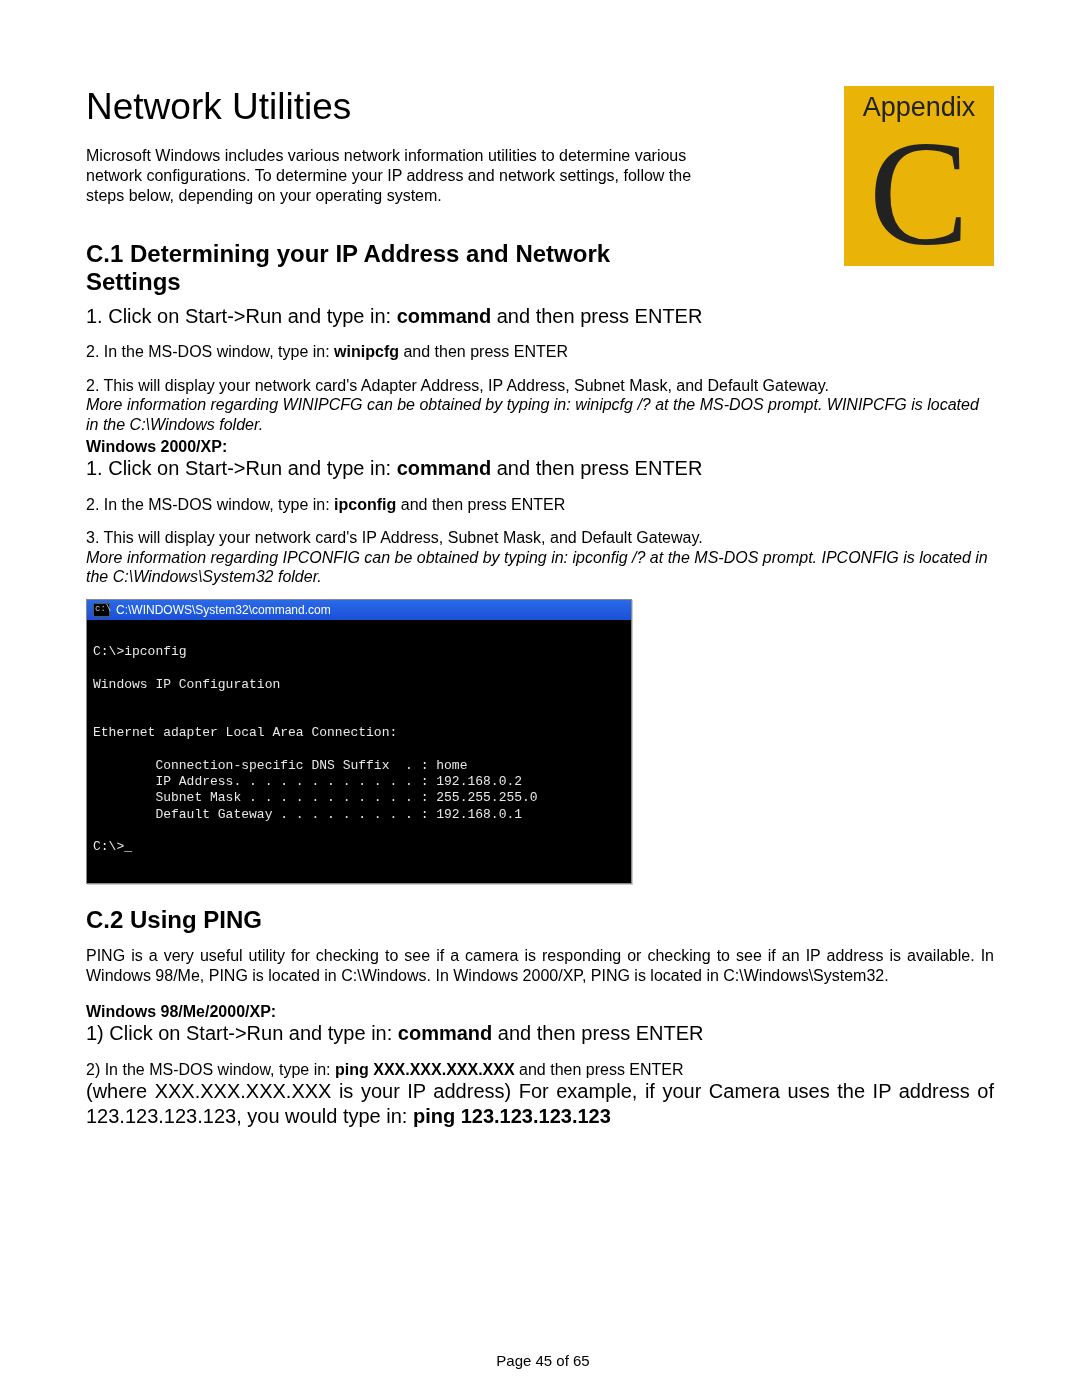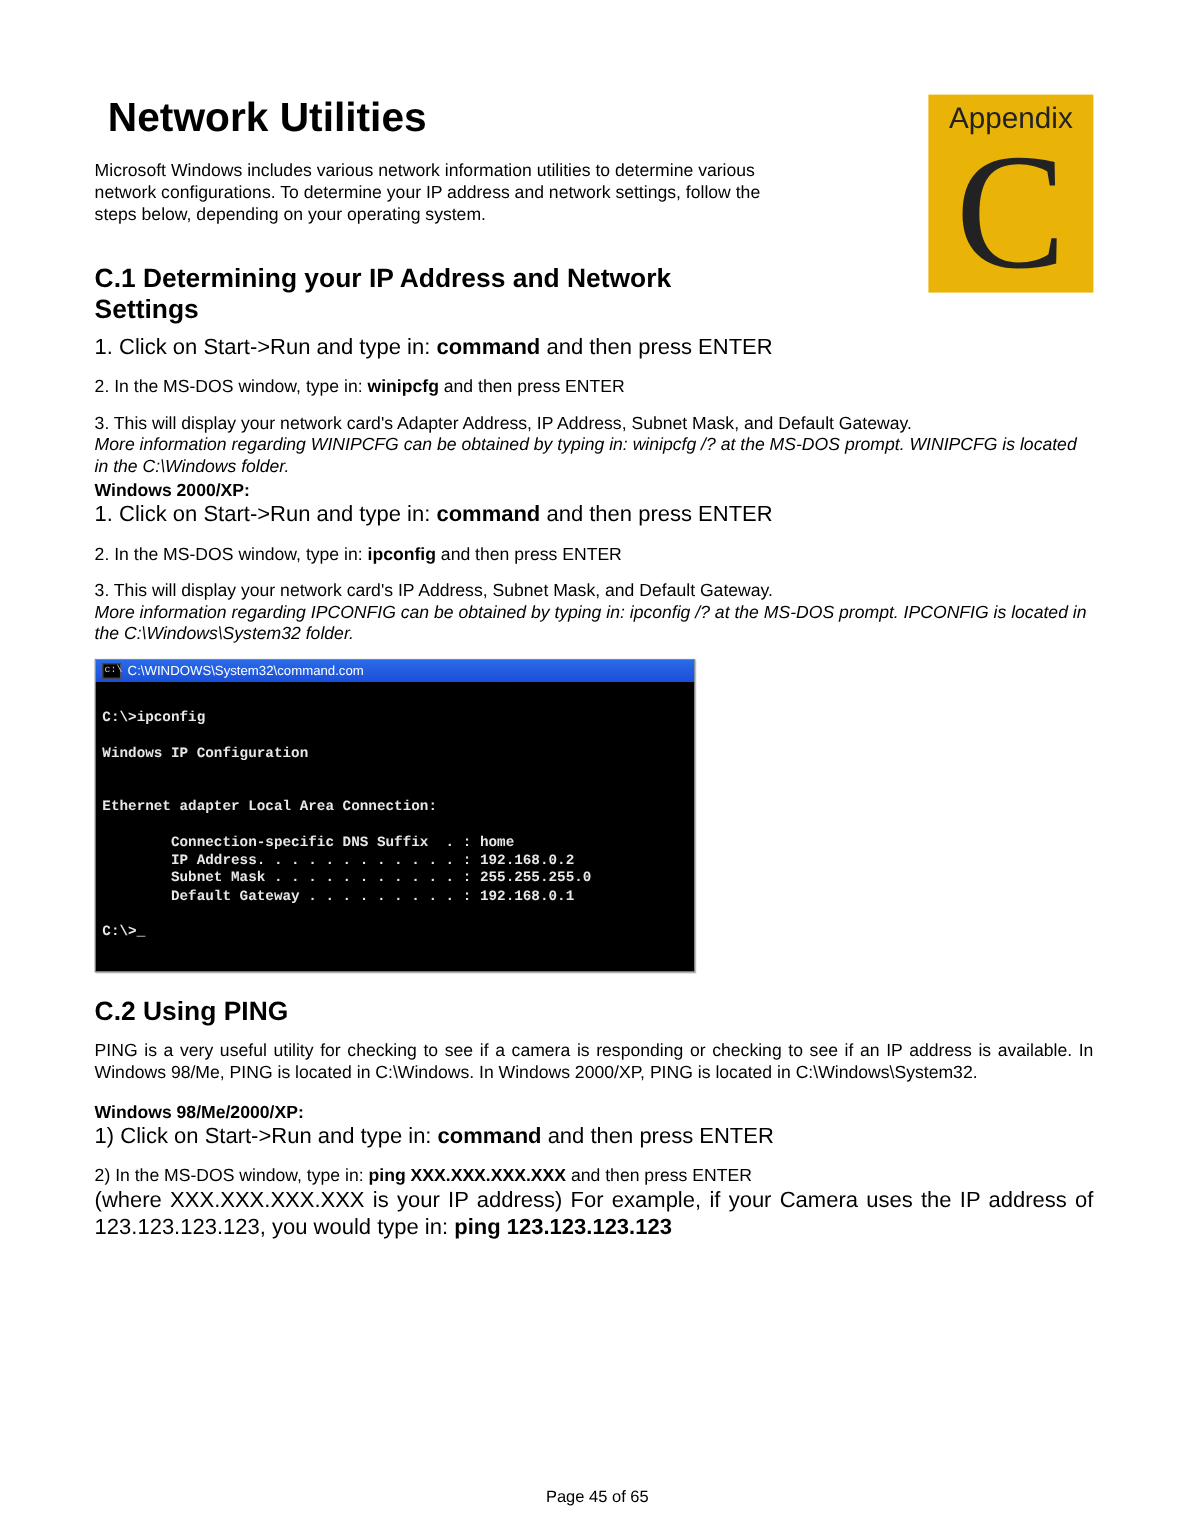--- a/index.html
+++ b/index.html
@@ -35,22 +35,22 @@
   }
   .appendix-letter {
     font-size: 150px;
     line-height: 150px;
     color: #222;
     font-family: "Times New Roman", Times, serif;
     margin-top: -5px;
   }
   h1.pg-title {
     font-size: 37px;
-    font-weight: bold;
-    margin: 6px 0 18px 12px;
+    font-weight: normal;
+    margin: 6px 0 18px 0;
   }
   .intro {
     font-size: 16px;
     line-height: 1.25;
     max-width: 610px;
     margin-bottom: 34px;
   }
   h2.section {
     font-size: 24px;
     font-weight: bold;
@@ -107,21 +107,21 @@
     font-family: "Courier New", monospace;
   }
   .term-body {
     background: #000;
     color: #e8e8e8;
     font-family: "Courier New", Courier, monospace;
     font-size: 13px;
     line-height: 1.25;
     white-space: pre;
     padding: 8px 6px 28px 6px;
-    font-weight: bold;
+    font-weight: normal;
     min-height: 185px;
   }
   .footer {
     position: absolute;
     bottom: 28px;
     left: 6px;
     right: 0;
     text-align: center;
     font-size: 15px;
   }
@@ -148,21 +148,21 @@
 
   <h2 class="section">C.1 Determining your IP Address and Network Settings</h2>
 
   <div class="body-line">
     <span>1. Click on Start-&gt;Run and type in: </span><b>command</b><span> and then press ENTER</span>
   </div>
   <div class="body-block">
     <span>2. In the MS-DOS window, type in: </span><b>winipcfg</b><span> and then press ENTER</span>
   </div>
   <div class="body-block">
-    <span>3. This will display your network card's Adapter Address, IP Address, Subnet Mask, and Default Gateway.</span><br>
+    <span>2. This will display your network card's Adapter Address, IP Address, Subnet Mask, and Default Gateway.</span><br>
     <span class="italic">More information regarding WINIPCFG can be obtained by typing in: winipcfg /? at the MS-DOS prompt. WINIPCFG is located in the C:\Windows folder.</span>
   </div>
 
   <div class="sub-head" style="margin-top:4px">Windows 2000/XP:</div>
   <div class="body-line">
     <span>1. Click on Start-&gt;Run and type in: </span><b>command</b><span> and then press ENTER</span>
   </div>
   <div class="body-block">
     <span>2. In the MS-DOS window, type in: </span><b>ipconfig</b><span> and then press ENTER</span>
   </div>

